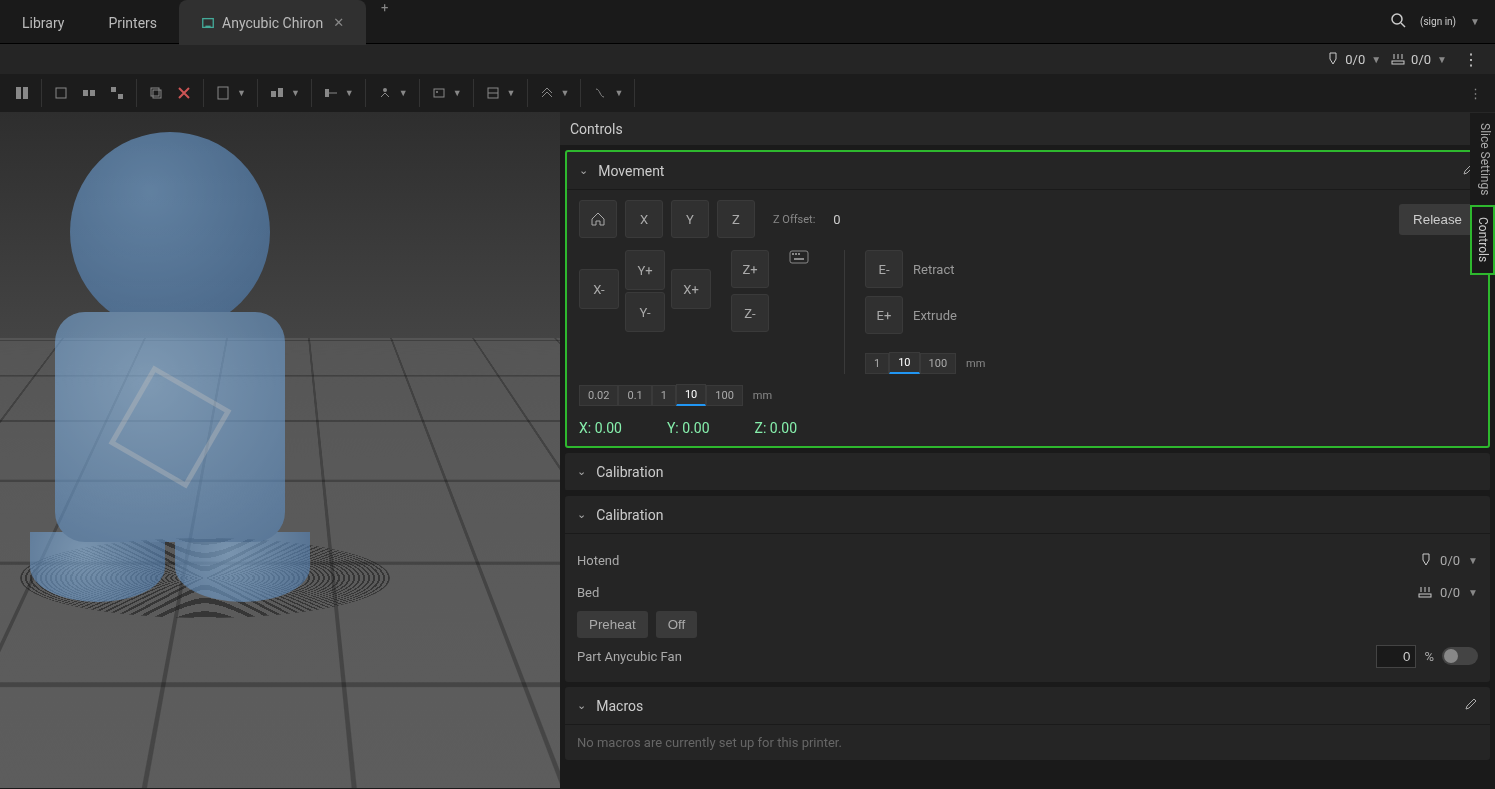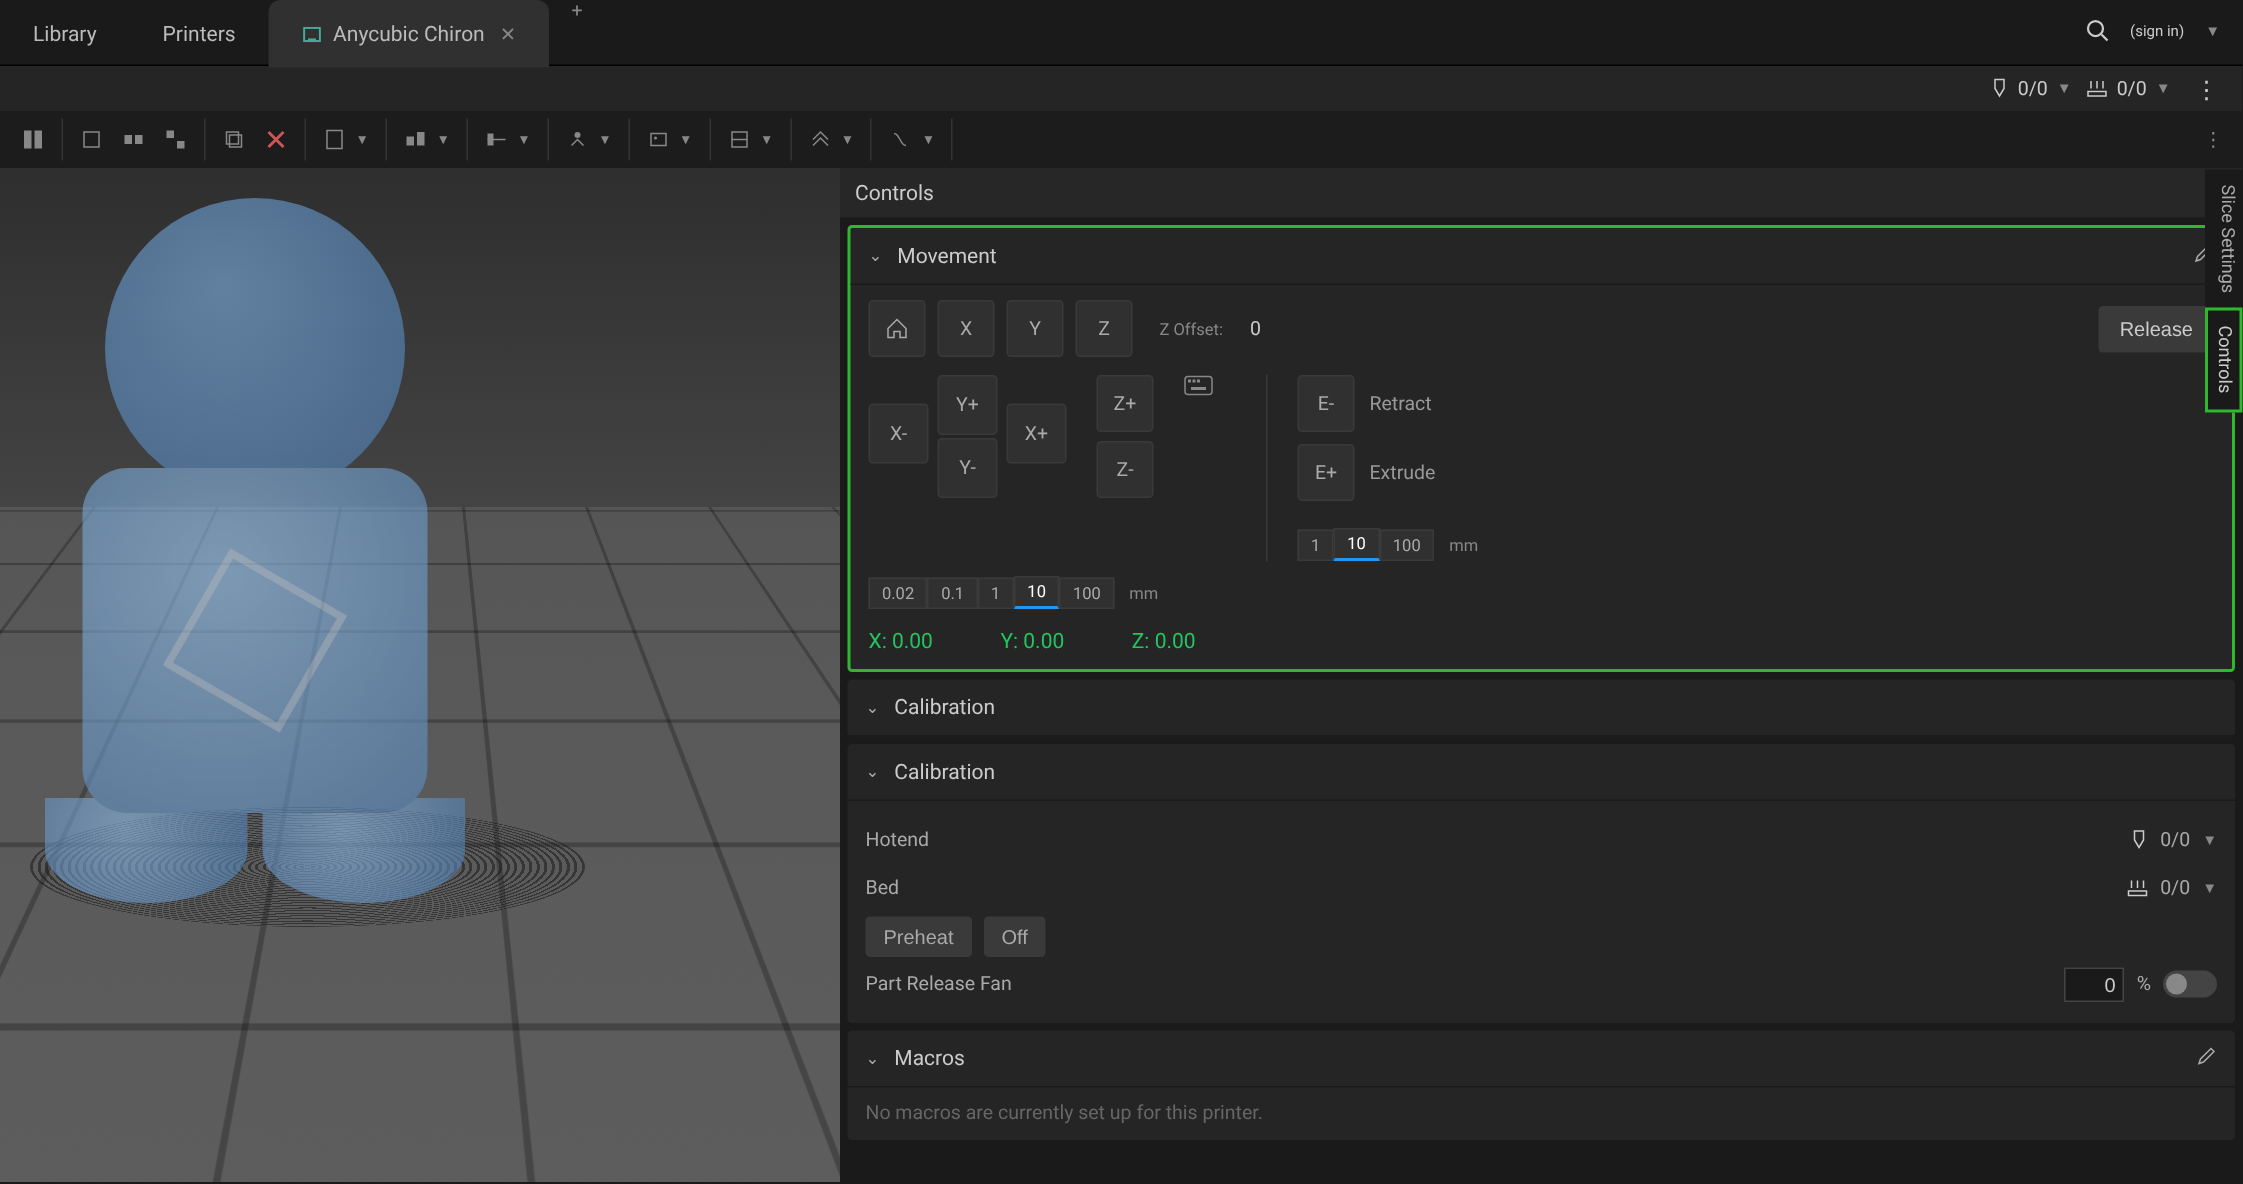--- a/index.html
+++ b/index.html
@@ -353,21 +353,21 @@
 .unit-lbl {
   margin-left: 10px;
   font-size: 11px;
   color: #888;
 }
 .pos-row {
   display: flex;
   gap: 45px;
   margin-top: 14px;
   font-size: 14px;
-  color: #22c55e;
+  color: #86efac;
 }
 .cal-body {
   display: flex;
   align-items: center;
   justify-content: space-between;
 }
 .temp-row {
   display: flex;
   align-items: center;
   height: 32px;
@@ -744,21 +744,21 @@
             <span class="dropdown-caret">▼</span>
           </div>
         </div>
         <div class="temp-row">
           <div class="temp-right">
             <button class="preheat-btn">Preheat</button>
             <button class="off-btn">Off</button>
           </div>
         </div>
         <div class="temp-row">
-          <span class="temp-label">Part Release Fan</span>
+          <span class="temp-label">Part Anycubic Fan</span>
           <div class="temp-right">
             <input class="fan-input" value="0" style="">
             <span>%</span>
             <div class="toggle">
                 <div class="toggle-knob"></div>
               </div>
           </div>
         </div>
       </div>
     </div>

